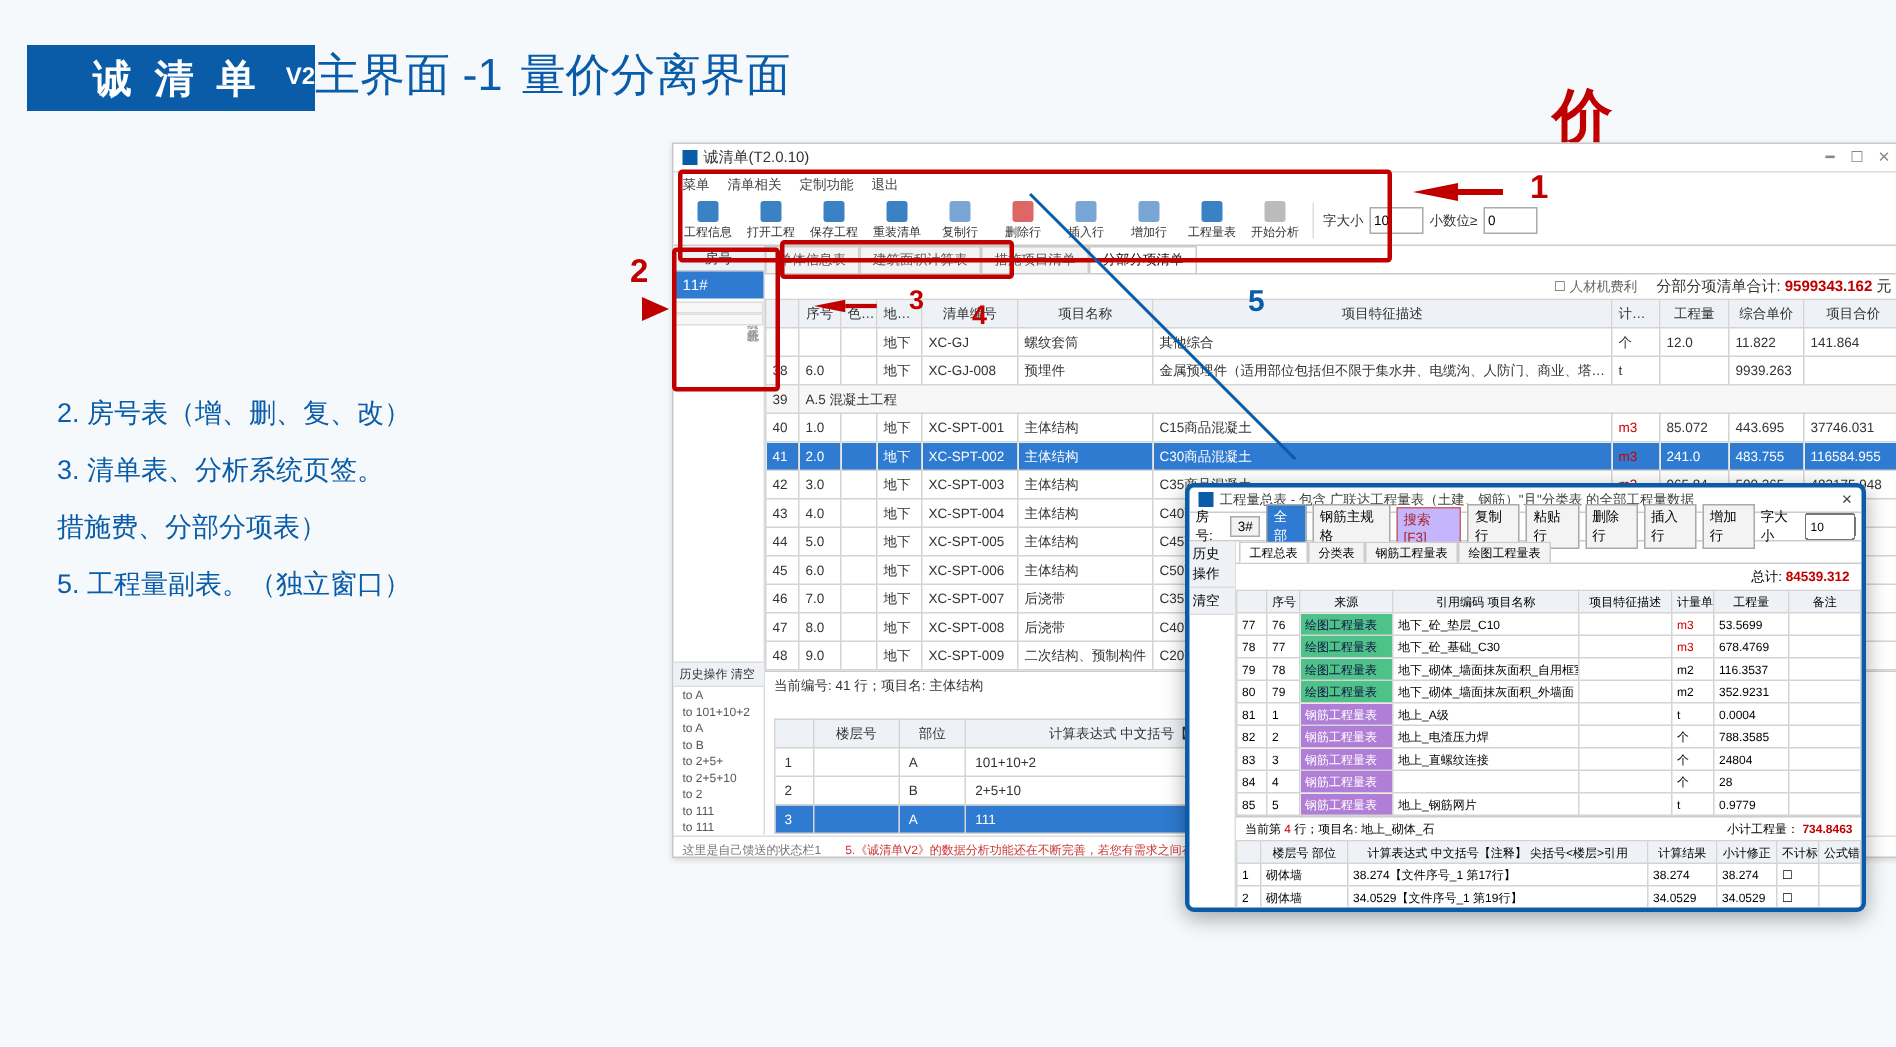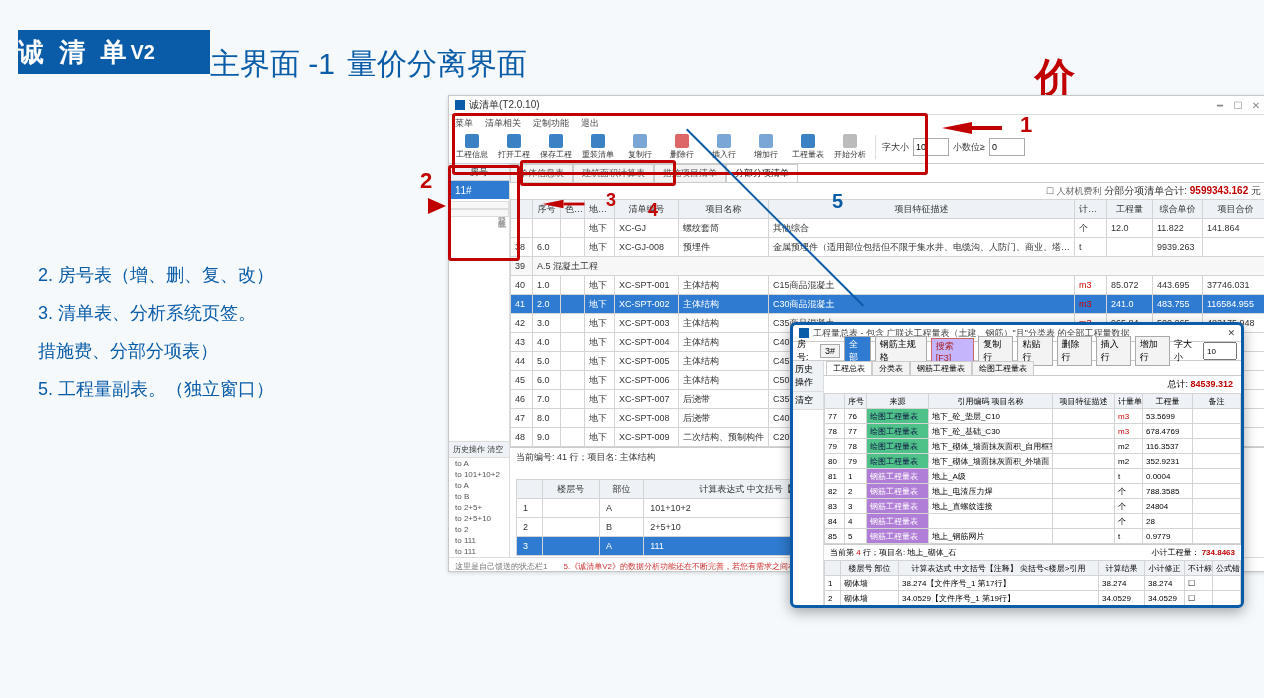--- a/index.html
+++ b/index.html
@@ -1,19 +1,19 @@
 <!DOCTYPE html>
 <html><head>
 <meta charset="utf-8">
 <style>
   html,body{margin:0;padding:0;width:1264px;height:698px;font-family:"Microsoft YaHei",Arial,sans-serif;background:#f5f9fc;overflow:hidden}
   .slide{position:relative;width:1264px;height:698px}
-  .brand{position:absolute;left:18px;top:30px;width:192px;height:44px;background:#0a5ca8;color:#fff;font-size:26px;font-weight:bold;display:flex;align-items:center;justify-content:flex-start;letter-spacing:4px}
-  .brand .v2{font-size:20px;margin-left:0;letter-spacing:0}
-  .slide-title{position:absolute;left:210px;top:44px;font-size:30px;color:#0a5ca8}
+  .brand{position:absolute;left:18px;top:30px;width:192px;height:44px;background:#0a5ca8;color:#fff;font-size:26px;font-weight:bold;display:flex;align-items:center;justify-content:flex-end;letter-spacing:4px}
+  .brand .v2{font-size:16px;margin-left:16px;letter-spacing:0}
+  .slide-title{position:absolute;left:210px;top:30px;font-size:30px;color:#0a5ca8}
   .slide-title .part2{margin-left:12px}
   .label-price{position:absolute;left:1035px;top:50px;font-size:40px;color:#c00000;font-weight:bold}
   .label-qty{position:absolute;left:1188px;top:275px;font-size:40px;color:#c00000;font-weight:bold}
   .legend{position:absolute;left:38px;top:256px;font-size:18px;color:#0a5ca8;line-height:38px}
   .legend div{white-space:nowrap}
 
   .app{position:absolute;left:448px;top:95px;width:820px;height:475px;background:#fff;border:1px solid #c8c8c8;font-size:10px;color:#333;box-shadow:0 1px 4px rgba(0,0,0,.15)}
   .app-titlebar{height:18px;border-bottom:1px solid #ddd;display:flex;align-items:center;padding:0 6px;gap:4px}
   .app-titlebar .logo{width:10px;height:10px;background:#0a5ca8}
   .app-titlebar .spacer{flex:1}
@@ -37,21 +37,21 @@
   .left-panel .vtab{writing-mode:vertical-rl;font-size:8px;color:#999;padding:3px 2px;border:1px solid #ddd;background:#f7f7f7}
   .hist-box{margin-top:auto;border-top:1px solid #ddd;font-size:8px}
   .hist-box .hh{padding:2px 4px;background:#eef2f6;border-bottom:1px solid #ddd}
   .hist-box .hl{padding:1px 6px;color:#555}
 
   .right-panel{flex:1;display:flex;flex-direction:column;overflow:hidden}
   .rp-tabs{height:18px;border-bottom:1px solid #ccc;display:flex;gap:0;font-size:9px}
   .rp-tabs .tab{padding:2px 8px;border:1px solid #ccc;border-bottom:none;background:#f3f3f3;color:#555}
   .rp-tabs .tab.active{background:#fff;color:#111}
   .rp-total{height:16px;text-align:right;padding:0 8px;font-size:10px;line-height:16px}
-  .rp-total .ck{font-size:9px;color:#666}
+  .rp-total .ck{margin-right:10px;font-size:9px;color:#666}
   .rp-total .amt{color:#c00000;font-weight:bold}
 
   table.grid{border-collapse:collapse;width:100%;font-size:9px;table-layout:fixed}
   table.grid th,table.grid td{border:1px solid #d4d4d4;padding:2px 4px;white-space:nowrap;overflow:hidden;text-overflow:ellipsis;height:14px}
   table.grid th{background:#eef2f6;font-weight:normal}
   .rowsel{background:#2f7bd1;color:#fff}
   .m3{color:#c00}
   .sect-row td{background:#f7f7f7;font-weight:normal}
 
   .detail-head{font-size:9px;padding:3px 6px;border-top:1px solid #ccc}

